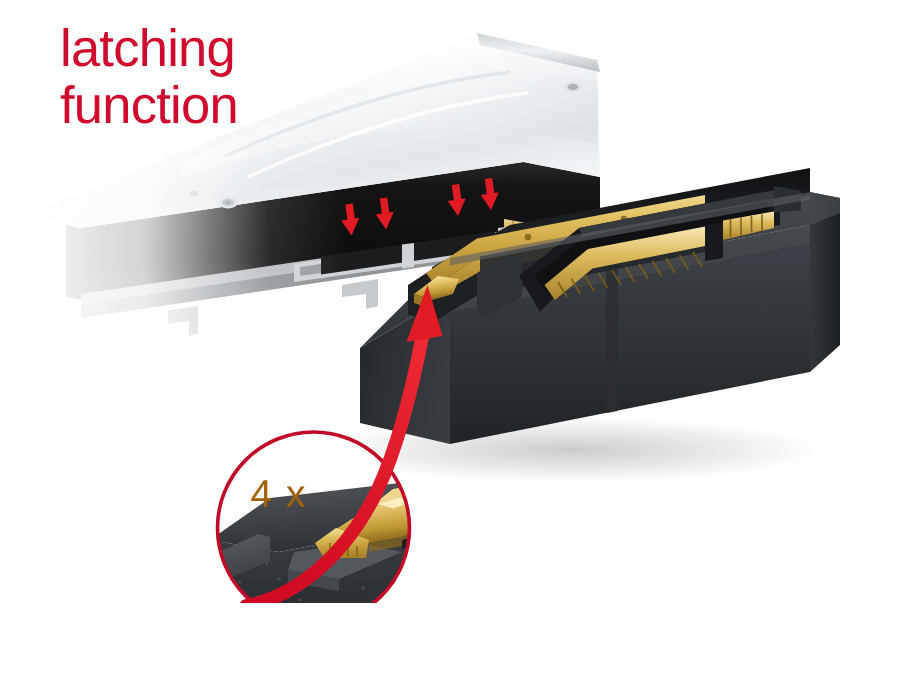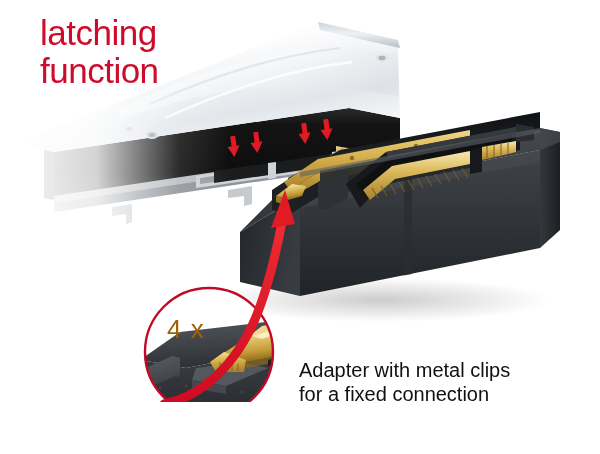--- a/index.html
+++ b/index.html
@@ -412,16 +412,14 @@
     </g>
   </svg>
 
   <div id="headline">latching
 function</div>
 
   <div style="position:absolute; left:167px; top:314px; z-index:45;
               font-family:'Liberation Sans', sans-serif; font-size:26px;
               color:#a16207; letter-spacing:1px;">4 x</div>
 
-  <div id="caption">Adapter with metal clips
-for a fixed connection</div>
 
 </div>
 
 </body></html>

